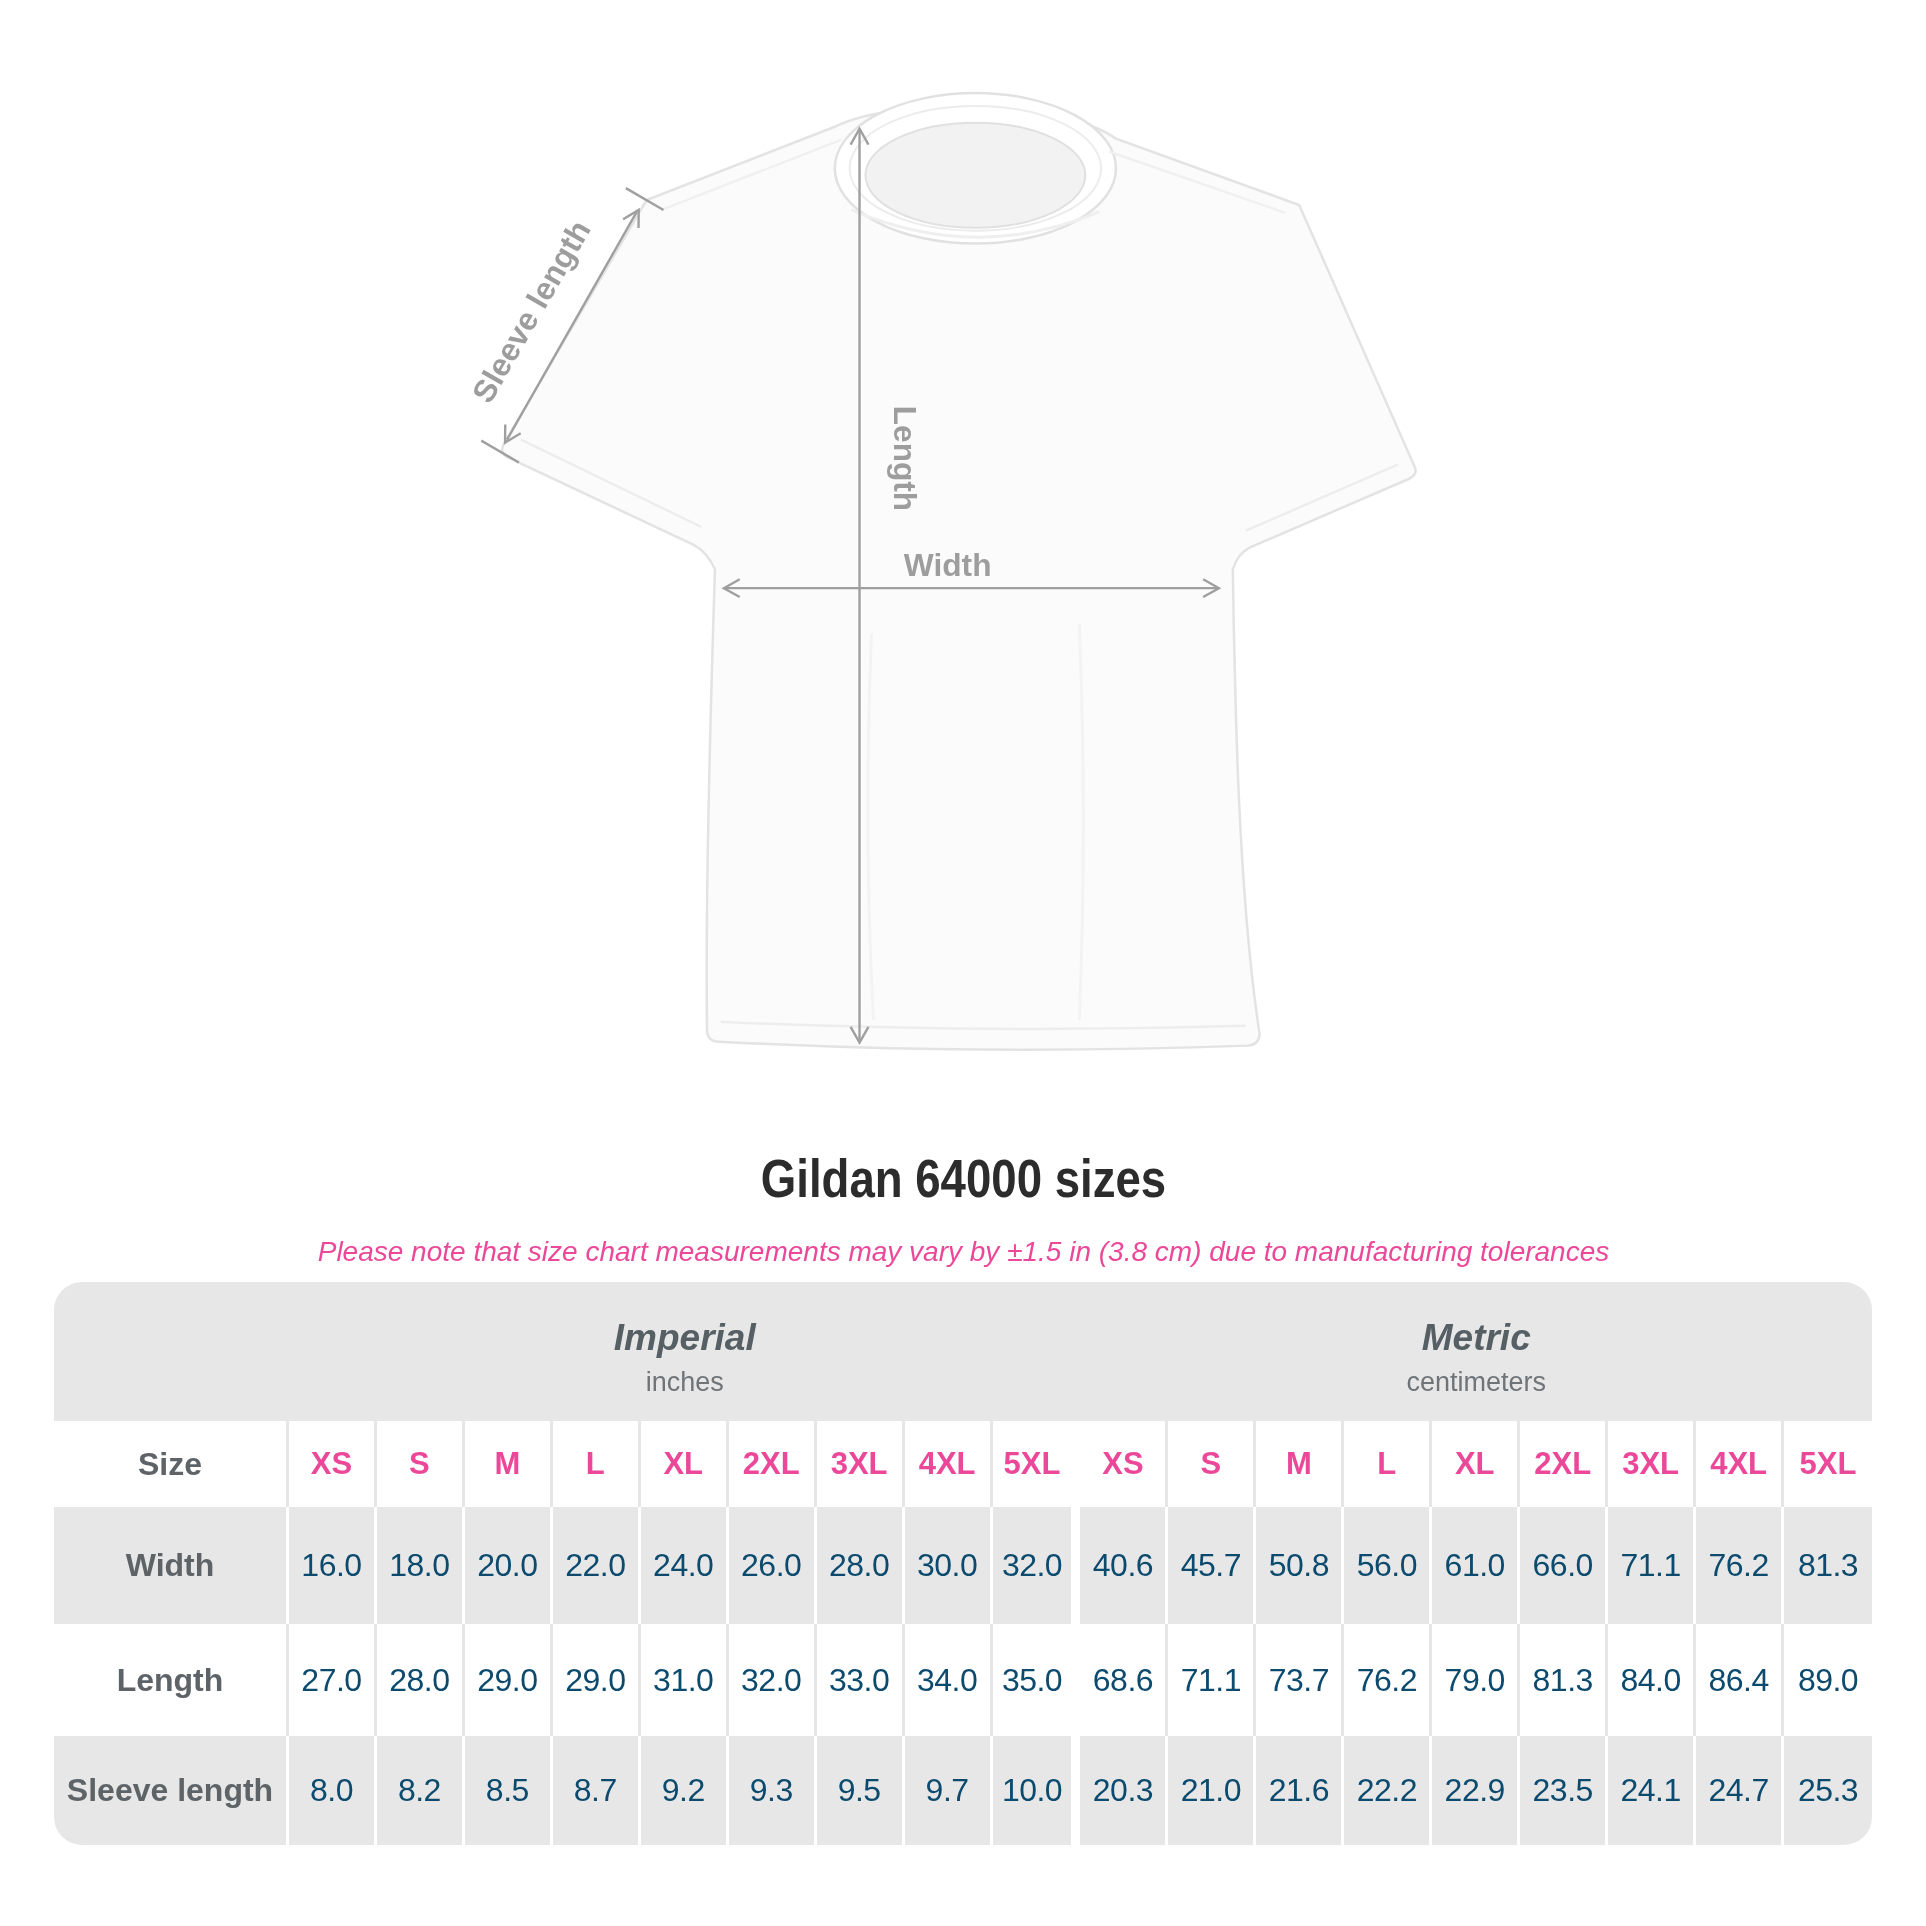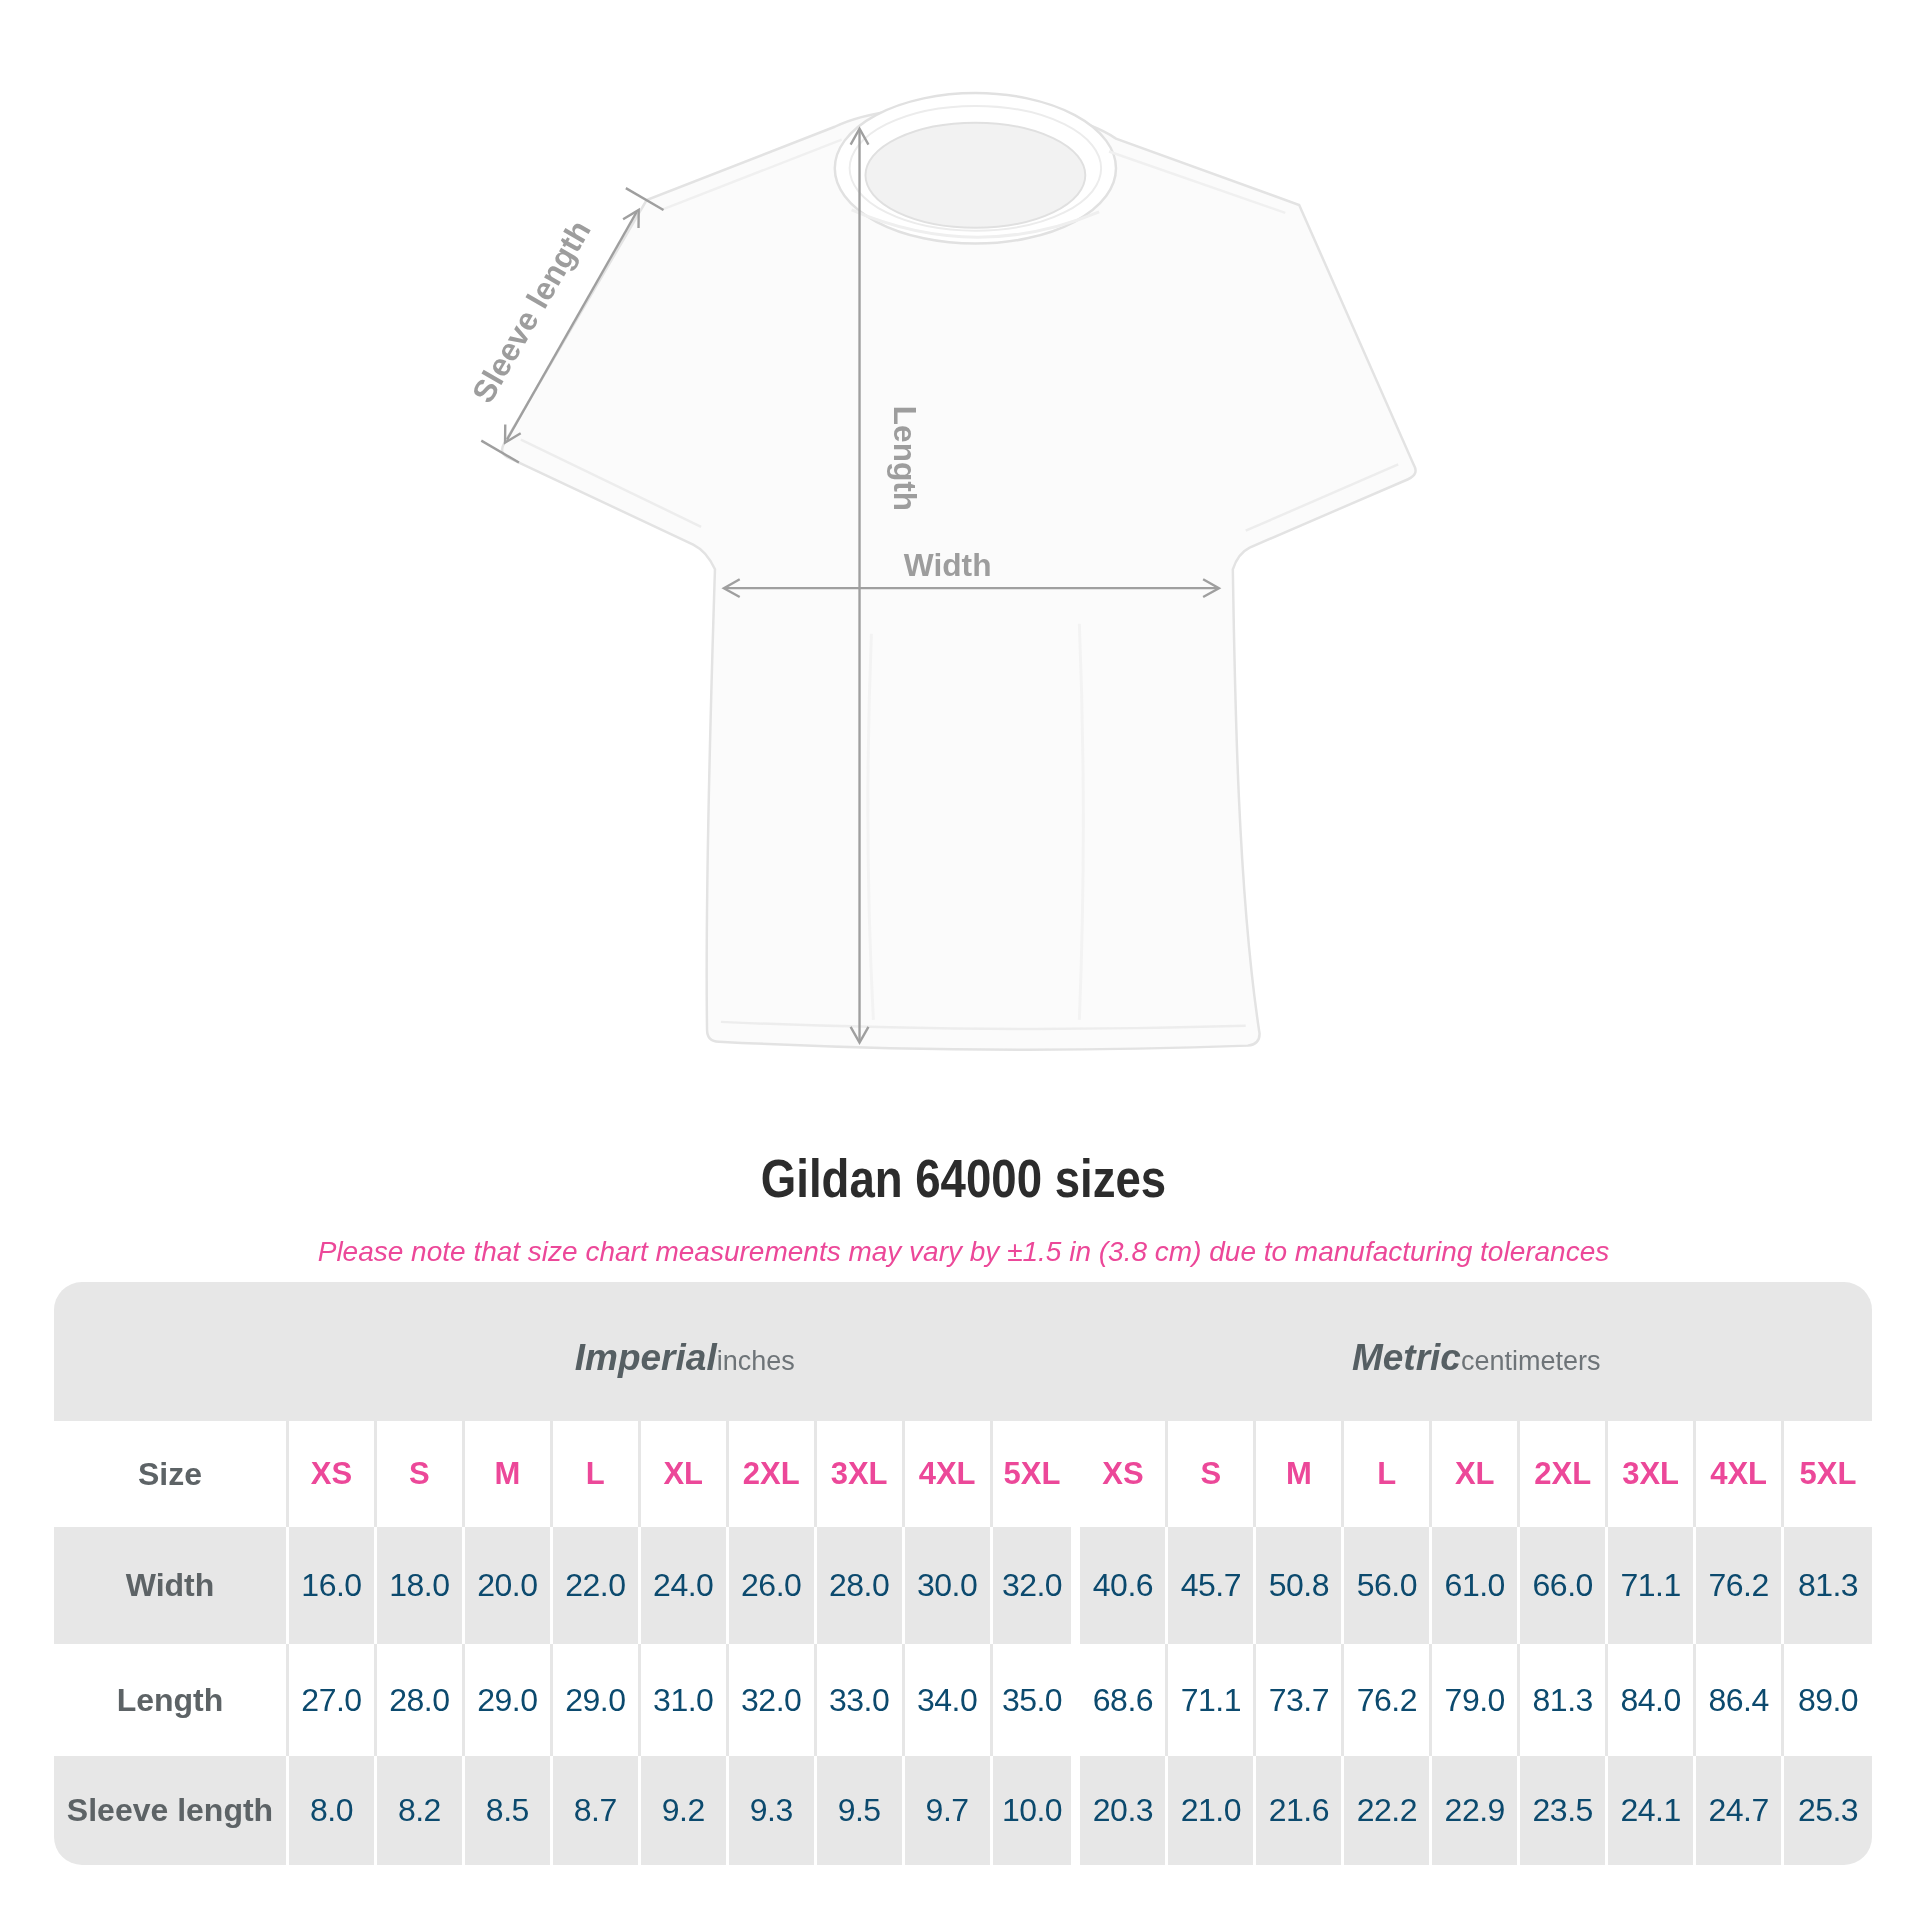--- a/index.html
+++ b/index.html
@@ -24,21 +24,21 @@
   }
   
   .size-table{
     position:absolute;left:54px;top:1282px;width:1818px;
     border-radius:28px;overflow:hidden;background:#ffffff;
   }
   .t-header{
     display:grid;grid-template-columns:235px repeat(18,1fr);
     height:139px;background:#e7e7e7;
   }
-  .hgroup{display:flex;align-items:center;justify-content:center;padding-top:12px;}
+  .hgroup{display:flex;flex-direction:column;align-items:center;justify-content:center;padding-top:12px;}
   .hgroup.g1{grid-column:2/11;}
   .hgroup.g2{grid-column:11/20;}
   .hmain{font-size:37px;font-weight:bold;font-style:italic;color:#565f63;}
   .hunit{font-size:27px;color:#6e7478;margin-top:8px;}
   .t-row{display:grid;grid-template-columns:235px repeat(18,1fr);}
   .cell{
     display:flex;align-items:center;justify-content:center;
     border-right:3px solid transparent;box-sizing:border-box;
   }
   .row-white .cell{background:#ffffff;border-right-color:#e6e6e6;}
@@ -126,21 +126,21 @@
       <div class="hgroup g1">
         <div class="hmain">Imperial</div>
         <div class="hunit">inches</div>
       </div>
       <div class="hgroup g2">
         <div class="hmain">Metric</div>
         <div class="hunit">centimeters</div>
       </div>
     </div>
     <div>
-        <div class="t-row row-white" style="height: 106px;">
+        <div class="t-row row-white" style="height: 86px;">
           <div class="cell cell-label">Size</div>
           <div class="cell cell-size">XS</div>
           <div class="cell cell-size">S</div>
           <div class="cell cell-size">M</div>
           <div class="cell cell-size">L</div>
           <div class="cell cell-size">XL</div>
           <div class="cell cell-size">2XL</div>
           <div class="cell cell-size">3XL</div>
           <div class="cell cell-size">4XL</div>
           <div class="cell cell-size mid">5XL</div>

